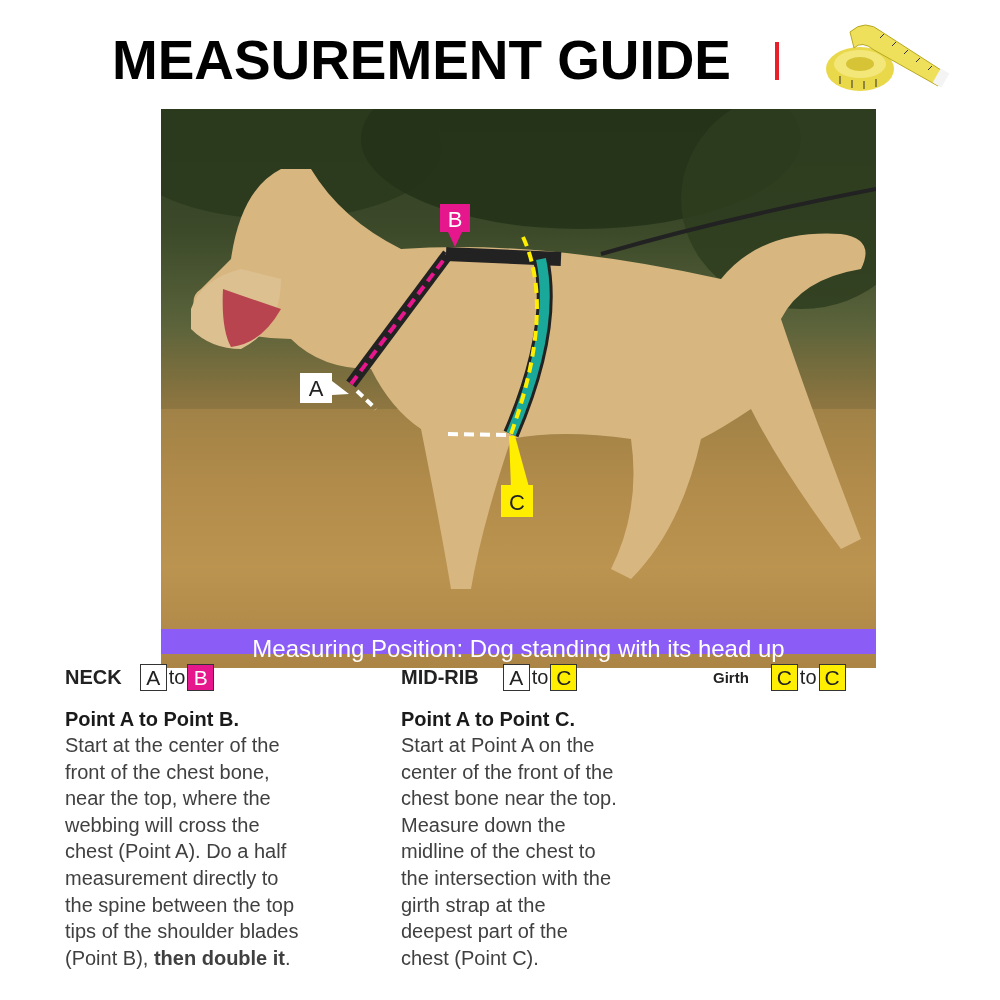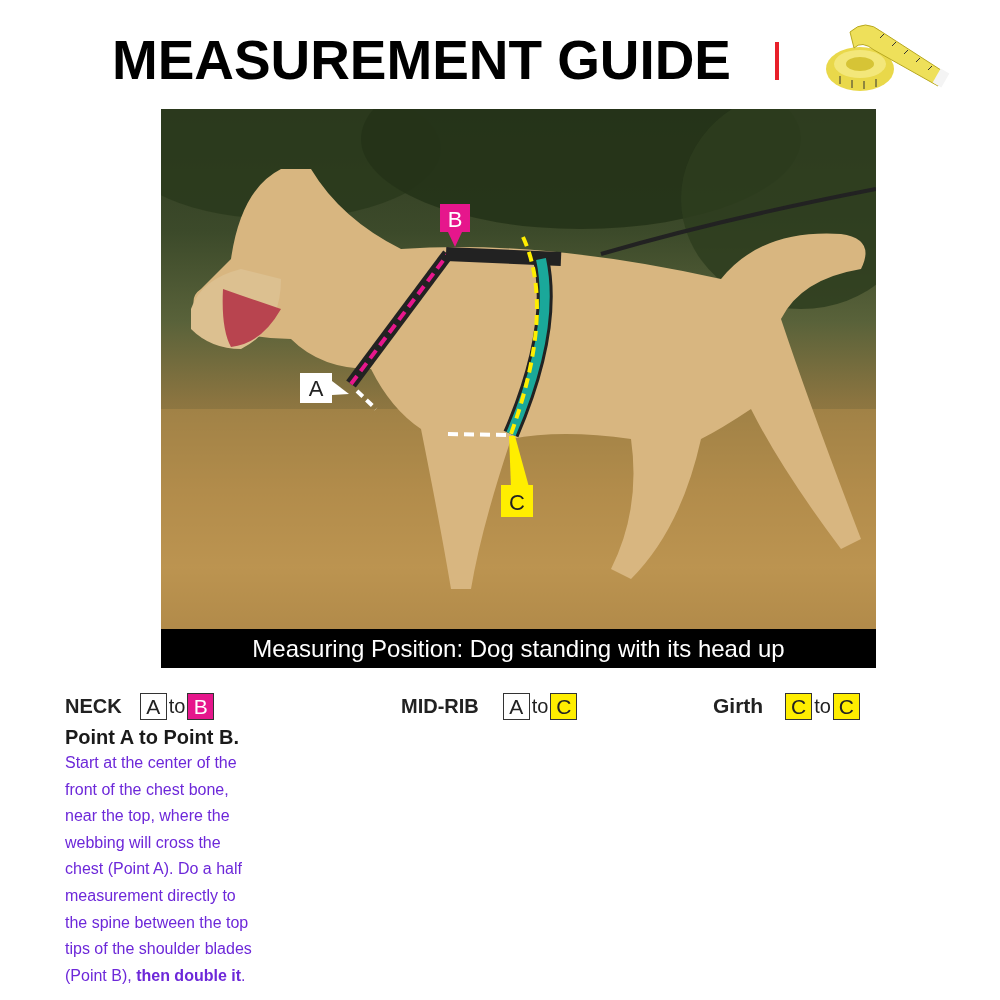--- a/index.html
+++ b/index.html
@@ -16,43 +16,43 @@
   .red-bar { position: absolute; left: 775px; top: 42px; width: 4px; height: 38px; background: #e8202a; }
   .tape-icon { position: absolute; left: 820px; top: 14px; width: 130px; height: 82px; }
 
   .photo {
     position: absolute; left: 161px; top: 109px; width: 715px; height: 559px; overflow: hidden;
     background: linear-gradient(180deg, #2f3a22 0%, #3c4a2a 22%, #59623a 38%, #8a7440 52%, #b08a4a 68%, #c49a55 82%, #a37c3f 100%);
   }
   .photo svg { position: absolute; left: 0; top: 0; }
 
   .caption-bar {
-    position: absolute; left: 161px; top: 629px; width: 715px; height: 39px;
-    background: #000000; color: #fff; text-align: center;
+    position: absolute; left: 161px; top: 629px; width: 715px; height: 25px;
+    background: #8b5cf6; color: #fff; text-align: center;
     font-size: 24px; line-height: 39px;
   }
 
-  .col { position: absolute; top: 691px; }
+  .col { position: absolute; top: 662px; }
   .col-neck { left: 65px; width: 290px; }
   .col-mid { left: 401px; width: 280px; }
   .col-girth { left: 713px; width: 260px; }
 
   .col-head { display: flex; align-items: center; height: 30px; }
   .col-head .h-label { font-weight: bold; font-size: 20px; color: #222; }
-  .col-girth .col-head .h-label { font-size: 21px; }
+  .col-girth .col-head .h-label { font-size: 15px; }
   .box {
     display: inline-block; width: 27px; height: 27px; border: 1px solid #333;
     text-align: center; line-height: 26px; font-size: 21px; color: #222; background: #fff;
   }
   .box.pink { background: #e6168c; color: #fff; }
   .box.yellow { background: #ffee00; color: #222; }
   .to { font-size: 20px; color: #222; margin: 8px 2px; }
 
-  .sub { font-weight: bold; font-size: 20px; line-height: 26px; margin-top: 3px; color: #1a1a1a; }
-  .body { font-size: 16px; line-height: 26.6px; color: #6d28d9; white-space: pre-line; }
+  .sub { font-weight: bold; font-size: 20px; line-height: 26px; margin-top: 14px; color: #1a1a1a; }
+  .body { font-size: 20px; line-height: 26.6px; color: #404040; white-space: pre-line; }
   .col-girth .body { padding-left: 3px; line-height: 26.4px; }
   .bold { font-weight: bold; }
 </style>
 </head>
 <body>
 
 <div class="title">MEASUREMENT GUIDE</div>
 <div class="red-bar"></div>
 
 <svg class="tape-icon" viewBox="0 0 130 82">
@@ -140,20 +140,30 @@
 </div>
 
 <div class="col col-mid">
   <div class="col-head">
     <span class="h-label">MID-RIB</span>
     <span style="width:24px;display:inline-block"></span>
     <span class="box">A</span>
     <span class="to">to</span>
     <span class="box yellow">C</span>
   </div>
+  <div class="sub">Point A to Point C.</div>
+  <div class="body">Start at Point A on the
+center of the front of the
+chest bone near the top.
+Measure down the
+midline of the chest to
+the intersection with the
+girth strap at the
+deepest part of the
+chest (Point C).</div>
 </div>
 
 <div class="col col-girth">
   <div class="col-head">
     <span class="h-label">Girth</span>
     <span style="width:22px;display:inline-block"></span>
     <span class="box yellow">C</span>
     <span class="to">to</span>
     <span class="box yellow">C</span>
   </div>

